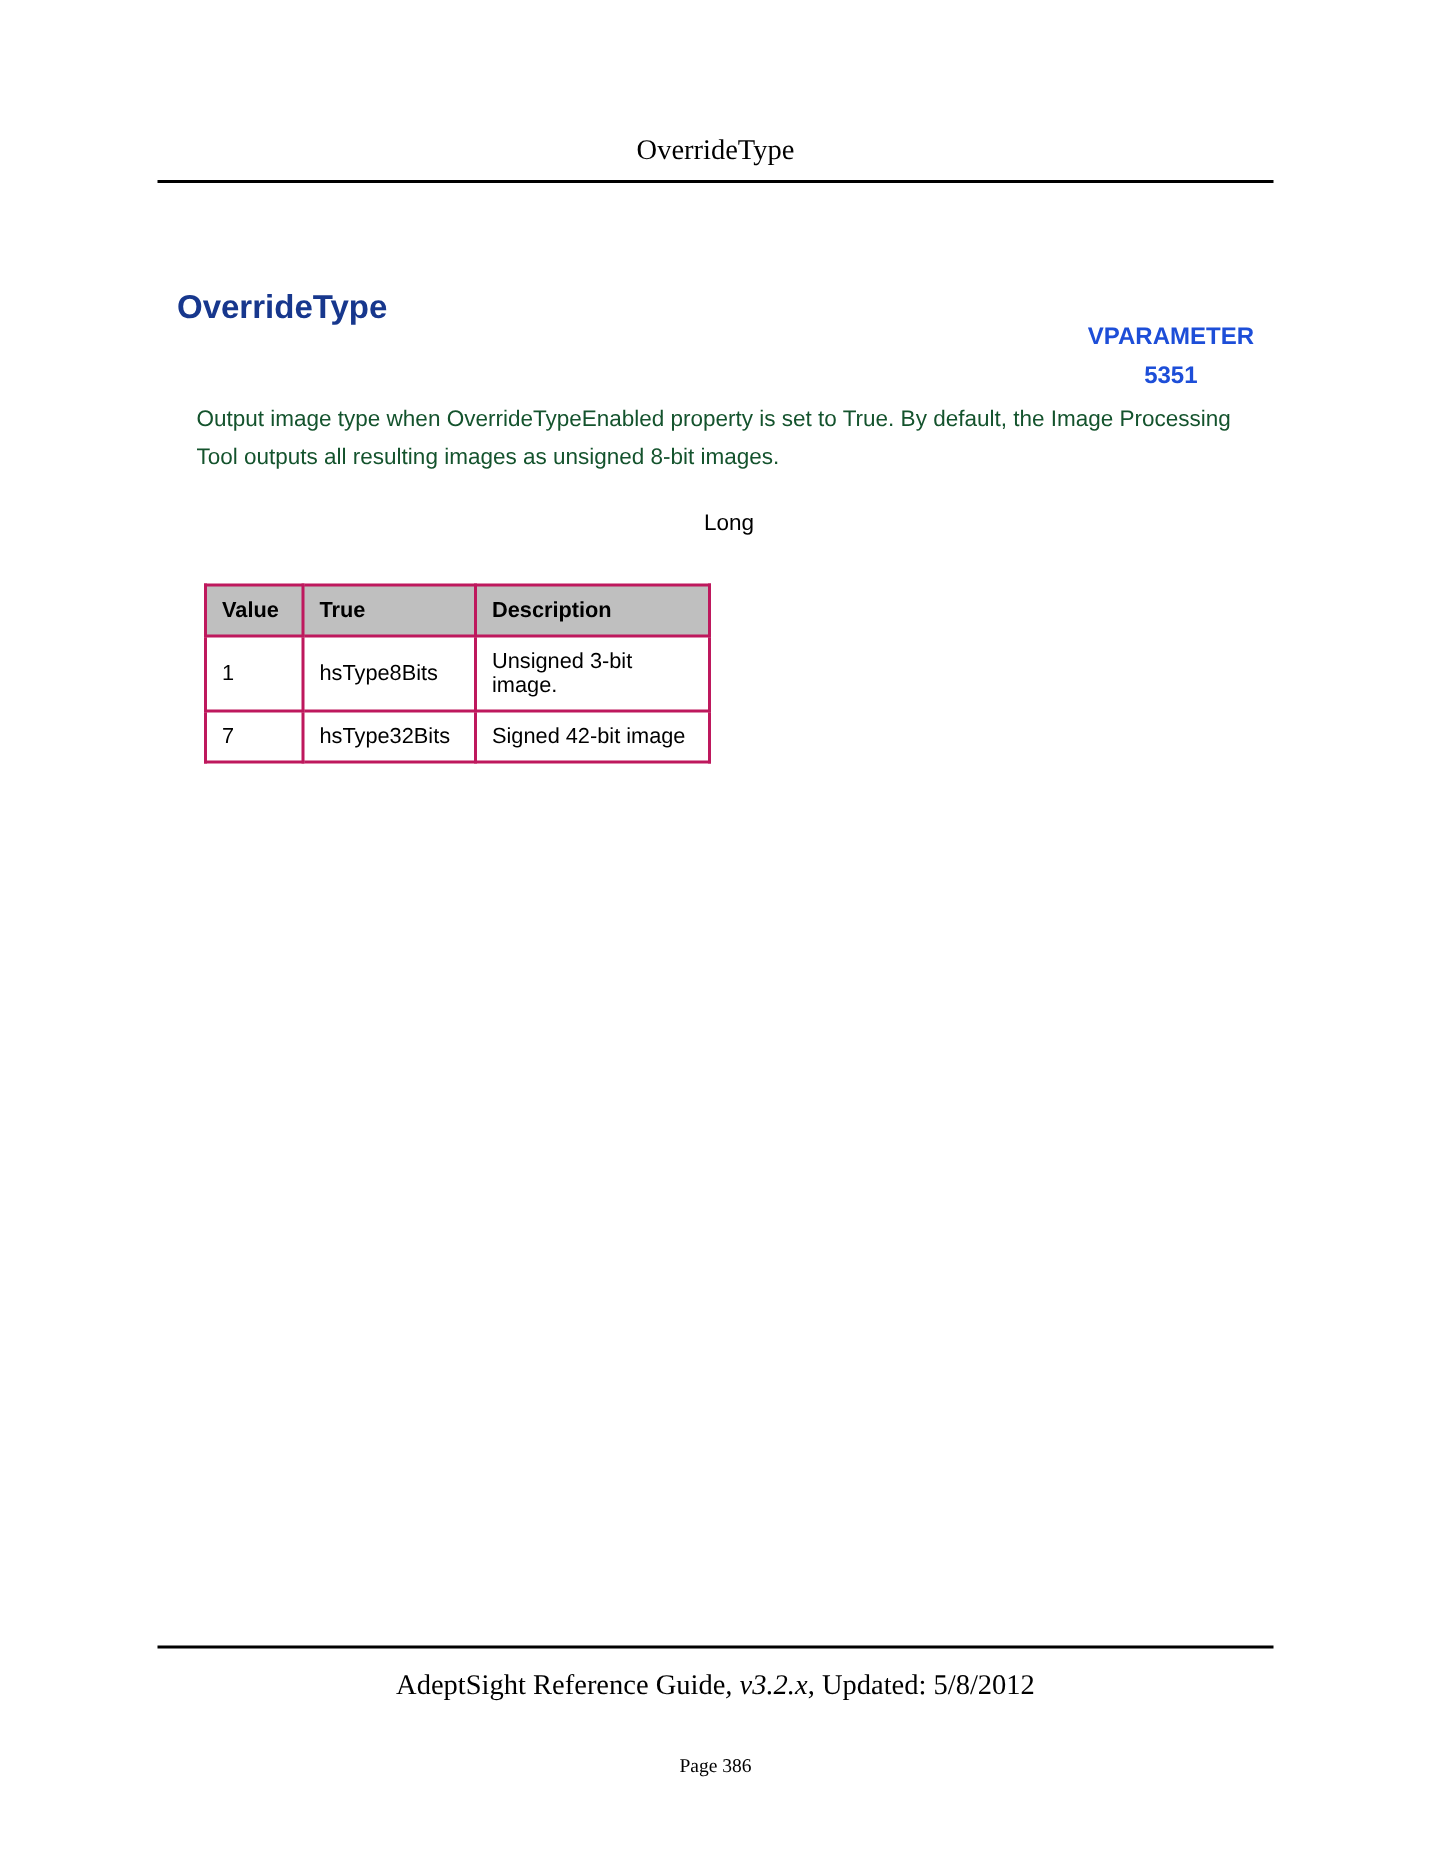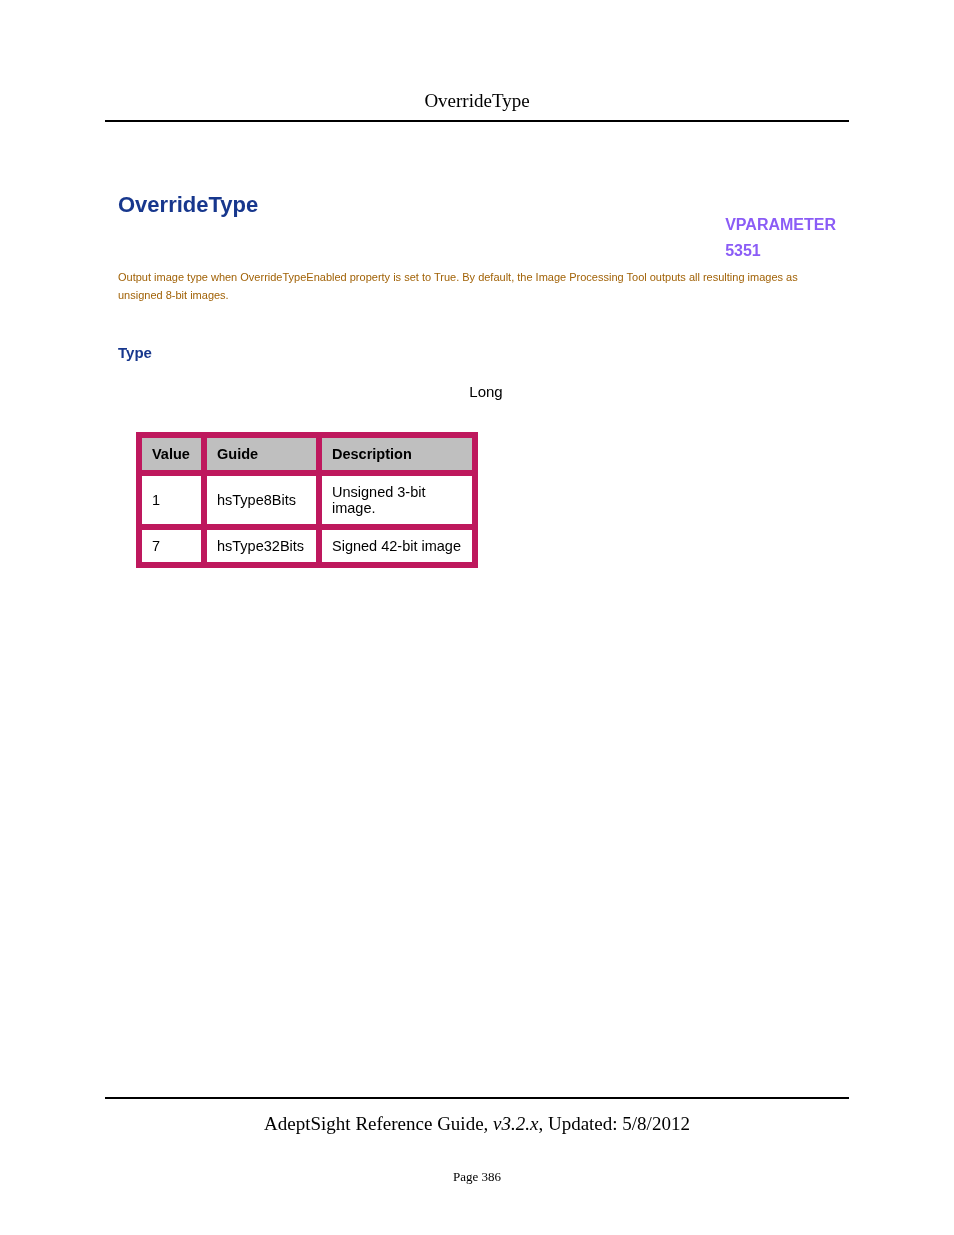--- a/index.html
+++ b/index.html
@@ -31,31 +31,32 @@
   }
   .topic-title {
     color: #17378d;
     font-weight: bold;
     font-size: 22px;
   }
   .vparam-block {
     position: absolute;
     right: 0;
     top: 20px;
-    text-align: left;
-    color: #8b5cf6;
+    text-align: center;
+    color: #1d4ed8;
     font-weight: bold;
     font-size: 16px;
     line-height: 1.6;
   }
   .description {
     margin-top: 50px;
     line-height: 1.65;
-    font-size: 11px;
-    color: #a16207;
+    font-size: 15px;
+    color: #14532d;
+    margin-left: 13px;
   }
   .section-label {
     color: #17378d;
     font-weight: bold;
     font-size: 15px;
     margin-top: 40px;
   }
   .type-value {
     margin-top: 22px;
     margin-left: 18px;
@@ -63,21 +64,21 @@
     text-align: center;
   }
   .range-table {
     border-collapse: collapse;
     margin-top: 32px;
     margin-left: 18px;
     font-family: Arial, Helvetica, sans-serif;
     font-size: 14.5px;
   }
   .range-table th, .range-table td {
-    border: 6px solid #be185d;
+    border: 2px solid #be185d;
     padding: 8px 10px;
     text-align: left;
     vertical-align: middle;
   }
   .range-table th {
     background: #bfbfbf;
     font-weight: bold;
   }
   .col-value { width: 65px; }
   .col-name { width: 115px; }
@@ -114,29 +115,28 @@
   <div class="topic-row">
     <div class="topic-title">OverrideType</div>
     <div class="vparam-block">
       <div>VPARAMETER</div>
       <div>5351</div>
     </div>
   </div>
 
   <p class="description">Output image type when OverrideTypeEnabled property is set to True. By default, the Image Processing Tool outputs all resulting images as unsigned 8-bit images.</p>
 
-  <div class="section-label">Type</div>
   <div class="type-value">Long</div>
 
 
   <table class="range-table">
     <thead>
       <tr>
         <th class="col-value">Value</th>
-        <th class="col-name">Guide</th>
+        <th class="col-name">True</th>
         <th class="col-desc">Description</th>
       </tr>
     </thead>
     <tbody>
       <tr>
         <td>1</td>
         <td>hsType8Bits</td>
         <td>Unsigned 3-bit image.</td>
       </tr>
       <tr>

